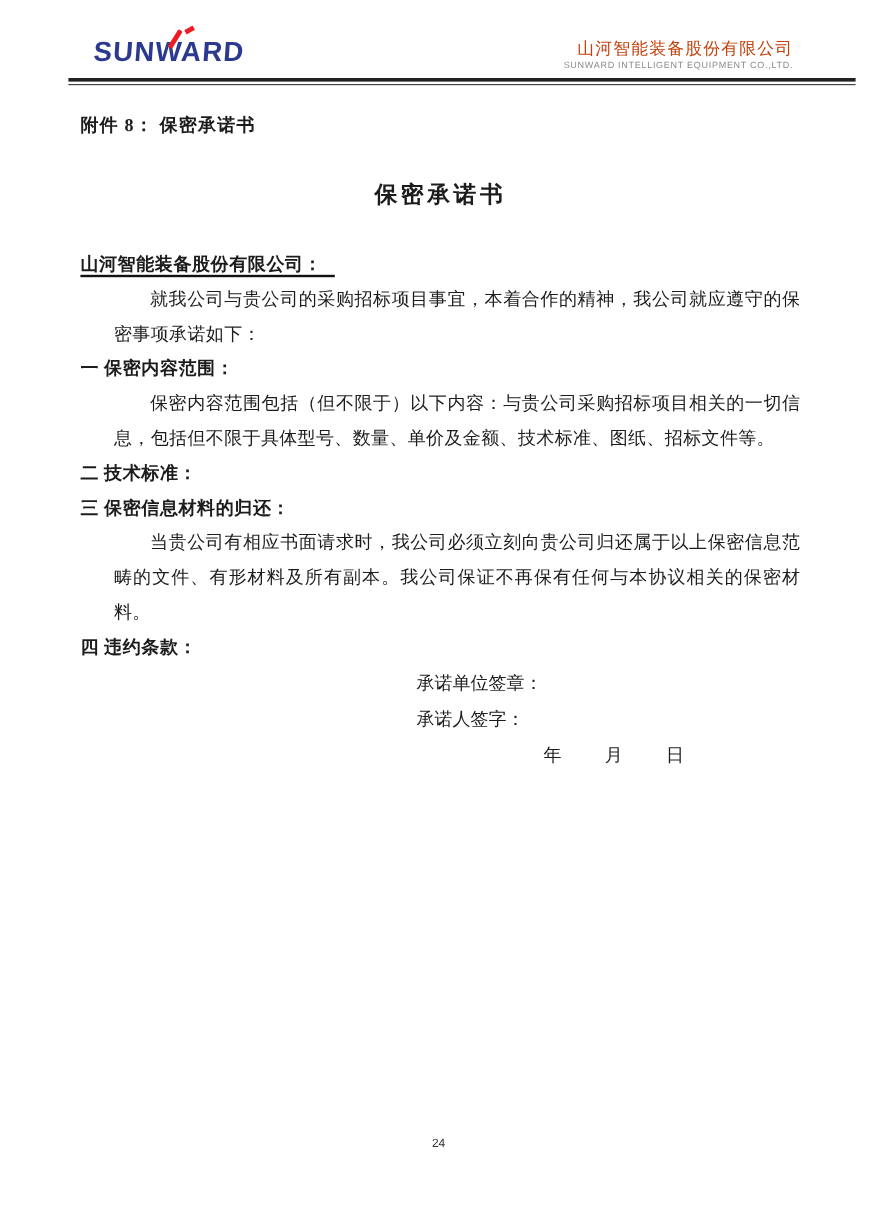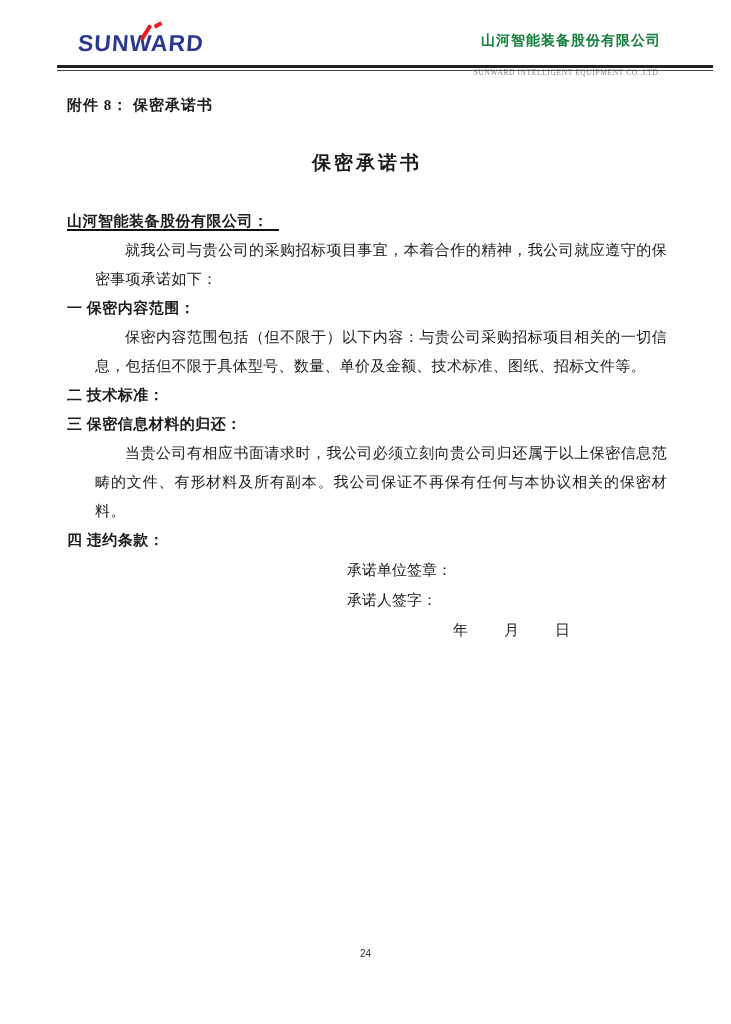--- a/index.html
+++ b/index.html
@@ -48,30 +48,29 @@
     transform: rotate(-30deg);
   }
   .header-right {
     position: absolute;
     right: 70px; top: 32px;
     text-align: right;
     font-family: "Liberation Sans", "DejaVu Sans", sans-serif;
   }
   .company-cn {
     font-size: 14px;
-    font-weight: bold;
-    color: #15803d;
+    font-weight: normal;
+    color: #c2410c;
     letter-spacing: 1px;
   }
   .company-en {
     font-size: 7.5px;
     color: #8a8a8a;
     letter-spacing: 0.6px;
-    margin-top: 18px;
-    font-family: Liberation Serif, serif;
+    margin-top: 0;
   }
   .header-rule {
     position: absolute;
     top: 65px; left: 57px; right: 18px;
   }
   .rule-thick { height: 3px; background: #222222; }
   .rule-thin  { height: 1px; background: #444444; margin-top: 2px; }
 
   
   .doc {

